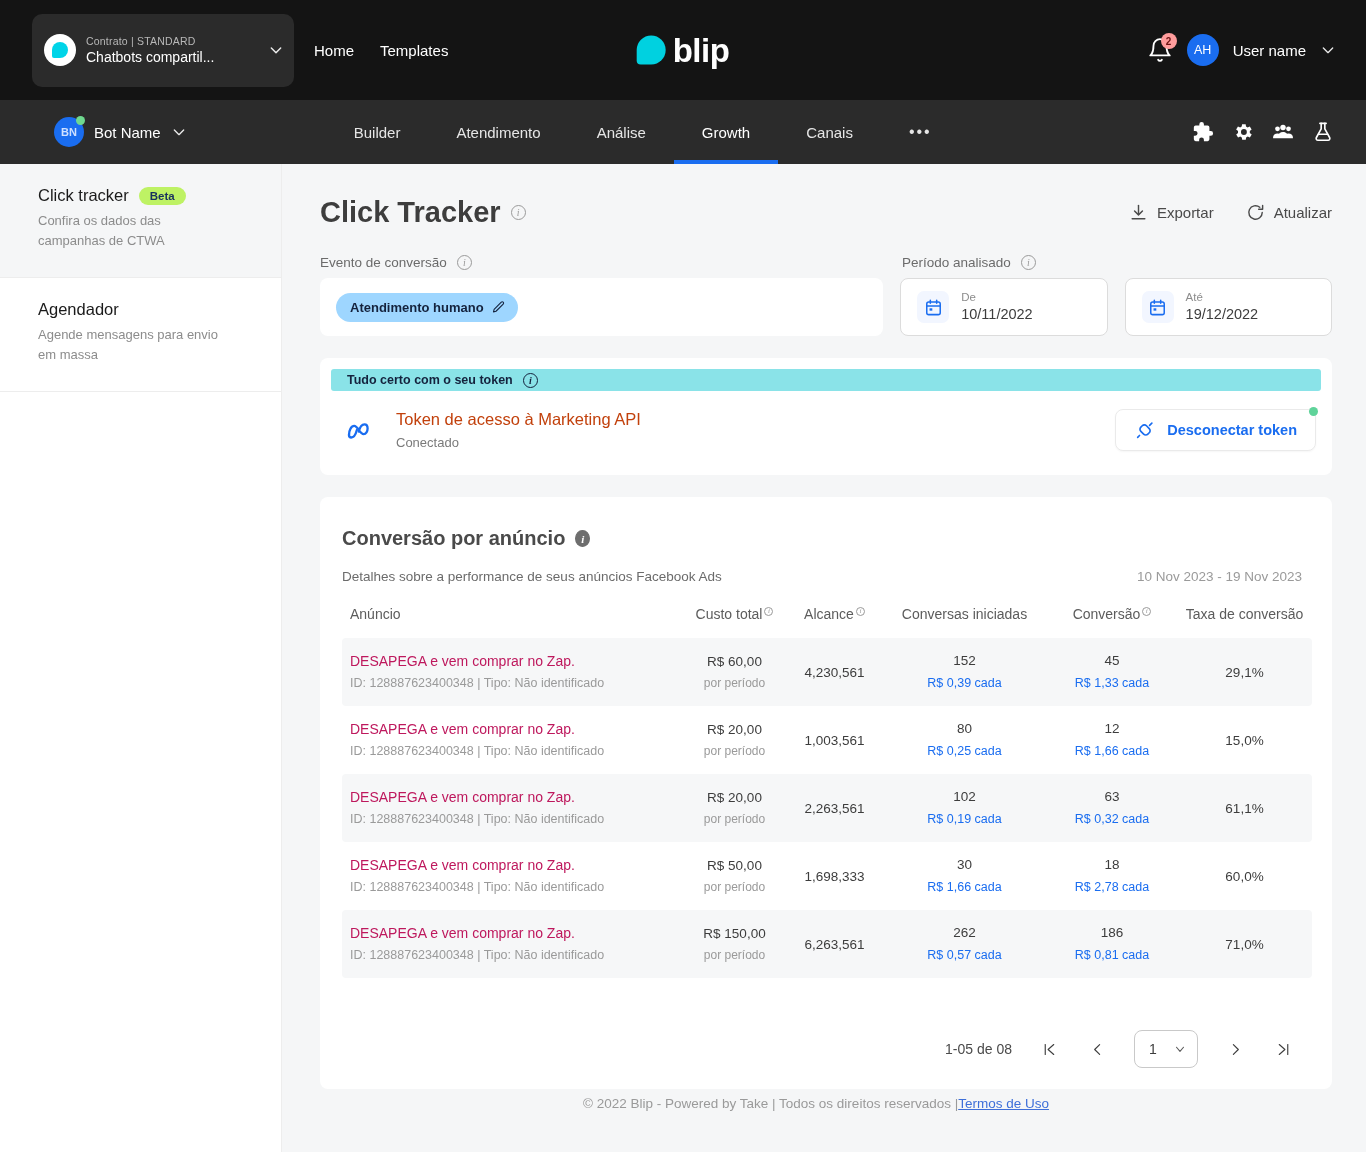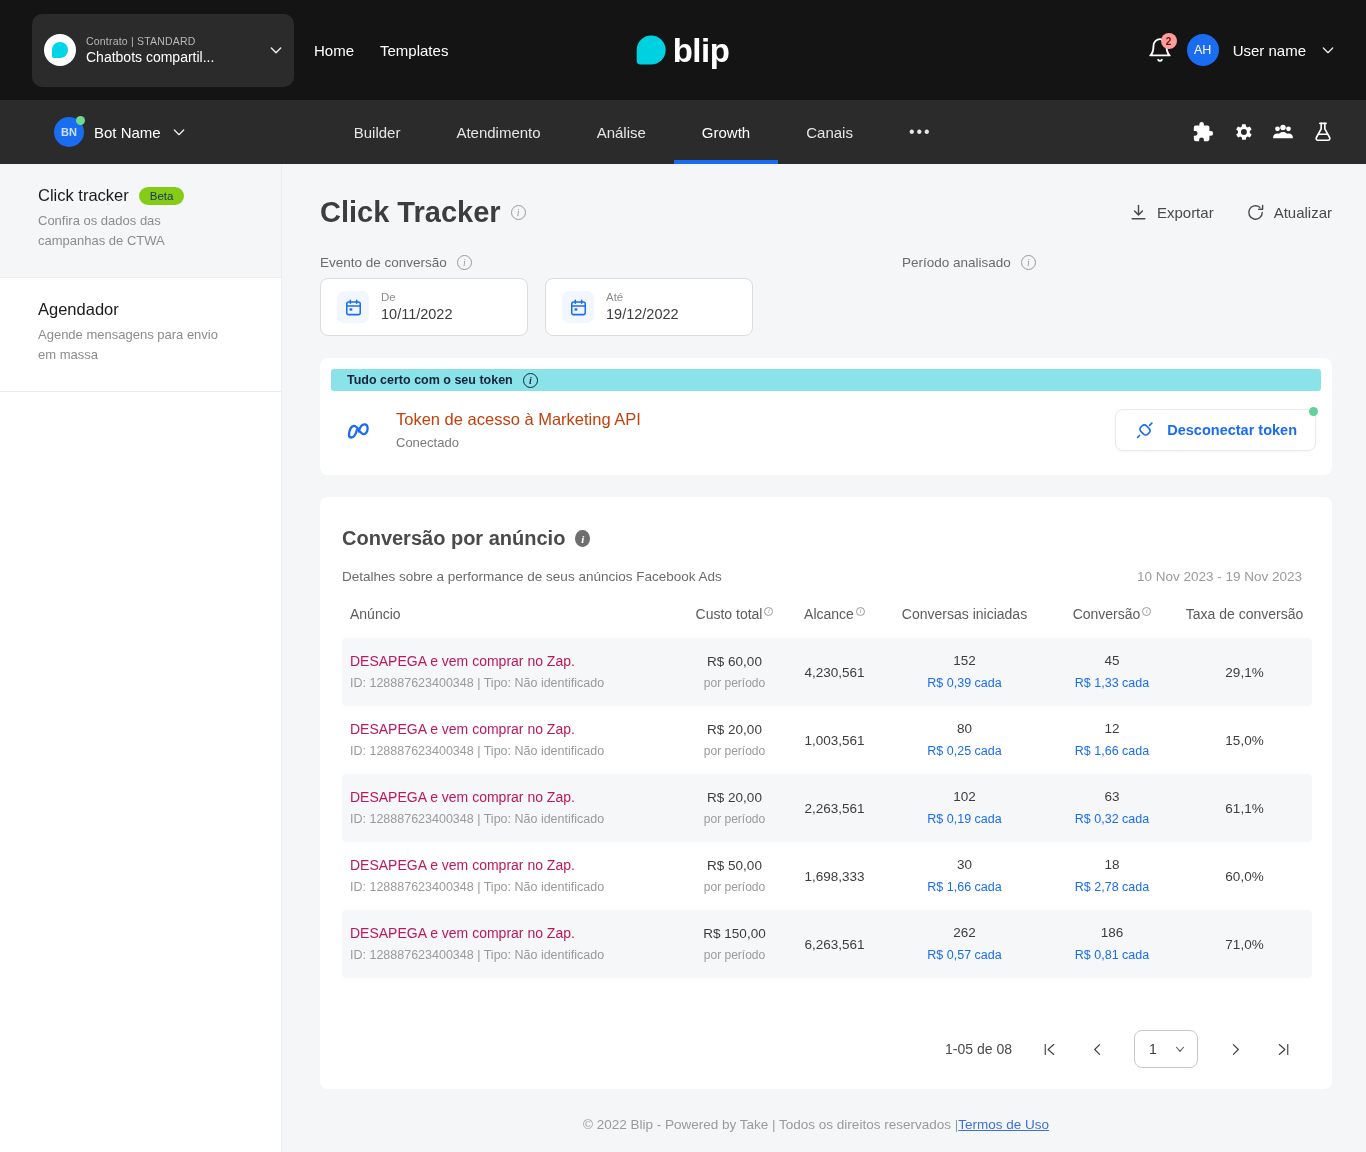--- a/index.html
+++ b/index.html
@@ -98,21 +98,21 @@
   .layout { display: flex; height: calc(1152px - 164px); }
 
   .sidebar { width: 282px; background: #ffffff; flex: 0 0 282px; border-right: 1px solid #ededed; }
   .side-item {
     padding: 22px 26px 26px 38px; border-bottom: 1px solid #ededed; cursor: pointer;
   }
   .side-item.active { background: #f5f6f7; }
   .side-title-row { display: flex; align-items: center; gap: 10px; margin-bottom: 6px; }
   .side-title { font-size: 16.5px; color: #1a1a1a; font-weight: 400; }
   .side-badge {
-    background: #84cc16; color: #19325e; font-size: 11.5px; font-weight: 400;
+    background: #bef264; color: #19325e; font-size: 11.5px; font-weight: 700;
     border-radius: 11px; padding: 3px 11px;
   }
   .side-desc { font-size: 13px; color: #8c8c8c; line-height: 20px; max-width: 180px; }
 
   .content { flex: 1; background: #f5f6f7; padding: 32px 34px 0 38px; overflow: hidden; position: relative; }
 
   .page-head { display: flex; align-items: center; }
   .page-title { font-size: 29px; color: #3d3d3d; font-weight: 700; }
   .info-i {
     display: inline-flex; align-items: center; justify-content: center;
@@ -210,21 +210,21 @@
   .pg-btn { cursor: pointer; display: flex; align-items: center; justify-content: center; width: 22px; height: 22px; }
   .pg-select {
     width: 64px; height: 38px; border: 1px solid #c9c9c9; border-radius: 8px;
     display: flex; align-items: center; justify-content: space-between; padding: 0 10px 0 14px;
     cursor: pointer;
   }
   .pg-select-val { font-size: 14px; color: #3d3d3d; }
 
   .footer {
     position: absolute; left: 0; right: 16px; bottom: 0; height: 56px;
-    display: flex; align-items: center; justify-content: center;
+    display: flex; align-items: flex-start; justify-content: center;
     font-size: 13.5px; color: #9a9a9a;
   }
   .footer a { color: #3e6fd9; text-decoration: underline; }
 </style>
 </head>
 <body>
 
 <div class="topbar">
 
   <div class="contract-chip">
@@ -355,20 +355,28 @@
         <span>Evento de conversão</span>
         <span class="info-i">i</span>
       </div>
       <div class="filt-label">
         <span>Período analisado</span>
         <span class="info-i">i</span>
       </div>
     </div>
 
     <div class="filters-row">
+      <div class="event-box">
+        <div class="event-chip">
+          <span class="event-chip-label">Atendimento humano</span>
+          <svg width="15" height="15" viewBox="0 0 24 24" fill="none" stroke="#14223d" stroke-width="1.7" stroke-linecap="round" stroke-linejoin="round">
+            <path d="M16.5 3.5a2.1 2.1 0 0 1 3 3L8 18l-4 1 1-4z"></path>
+          </svg>
+        </div>
+      </div>
 
       <div class="date-box">
         <div class="date-ico">
           <svg width="19" height="19" viewBox="0 0 24 24" fill="none" stroke="#1a6df0" stroke-width="1.9" stroke-linecap="round" stroke-linejoin="round">
             <rect x="3.5" y="5" width="17" height="16" rx="2.5"></rect>
             <line x1="3.5" y1="10" x2="20.5" y2="10"></line>
             <line x1="8" y1="3" x2="8" y2="6.5"></line>
               <line x1="16" y1="3" x2="16" y2="6.5"></line>
             <rect x="7" y="13" width="3.5" height="3" fill="#1a6df0" stroke="none"></rect>
           </svg>

